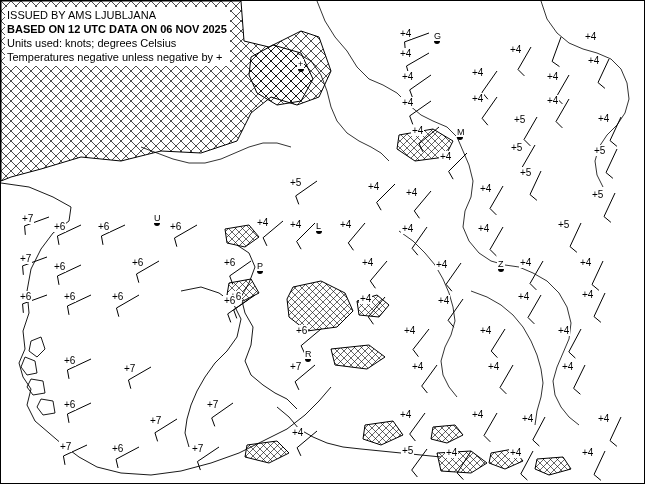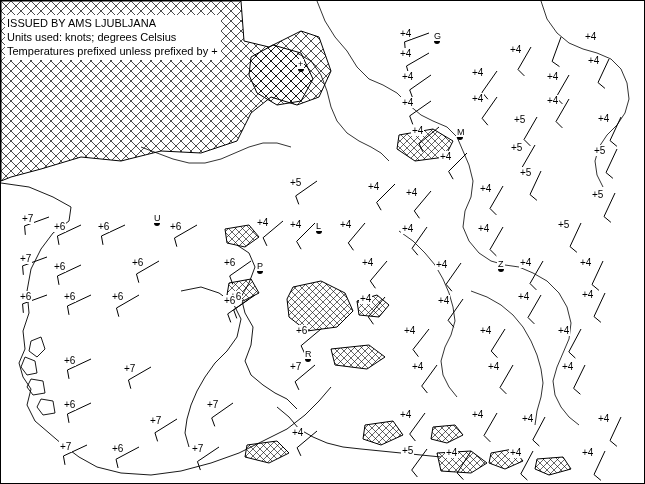--- a/index.html
+++ b/index.html
@@ -22,21 +22,21 @@
   #map-canvas {
     position: absolute;
     left: 0;
     top: 0;
     width: 645px;
     height: 484px;
   }
   .header-block {
     position: absolute;
     left: 4px;
-    top: 14px;
+    top: 6px;
     z-index: 20;
     background: #ffffff;
     padding: 1px 3px 2px 2px;
     line-height: 14px;
   }
   .header-block div {
     font-size: 11px;
     color: #000000;
     white-space: nowrap;
   }
@@ -421,17 +421,18 @@
       <div class="city-label" style="left: 152px; top: 212px;">U</div>
       <div class="city-label" style="left: 314px; top: 220px;">L</div>
       <div class="city-label" style="left: 496px; top: 258px;">Z</div>
       <div class="city-label" style="left: 303px; top: 348px;">R</div>
       <div class="city-label" style="left: 255px; top: 260px;">P</div>
       <div class="city-label" style="left: 296px; top: 58px;">+</div>
     </div>
 
   <div class="header-block">
     <div>ISSUED BY AMS LJUBLJANA</div>
+    <div class="bold">BASED ON 12 UTC DATA ON 06 NOV 2025</div>
     <div>Units used: knots; degrees Celsius</div>
-    <div>Temperatures prefixed unless prefixed by +</div>
+    <div>Temperatures negative unless negative by +</div>
   </div>
 
 </div>
 
 </body></html>

